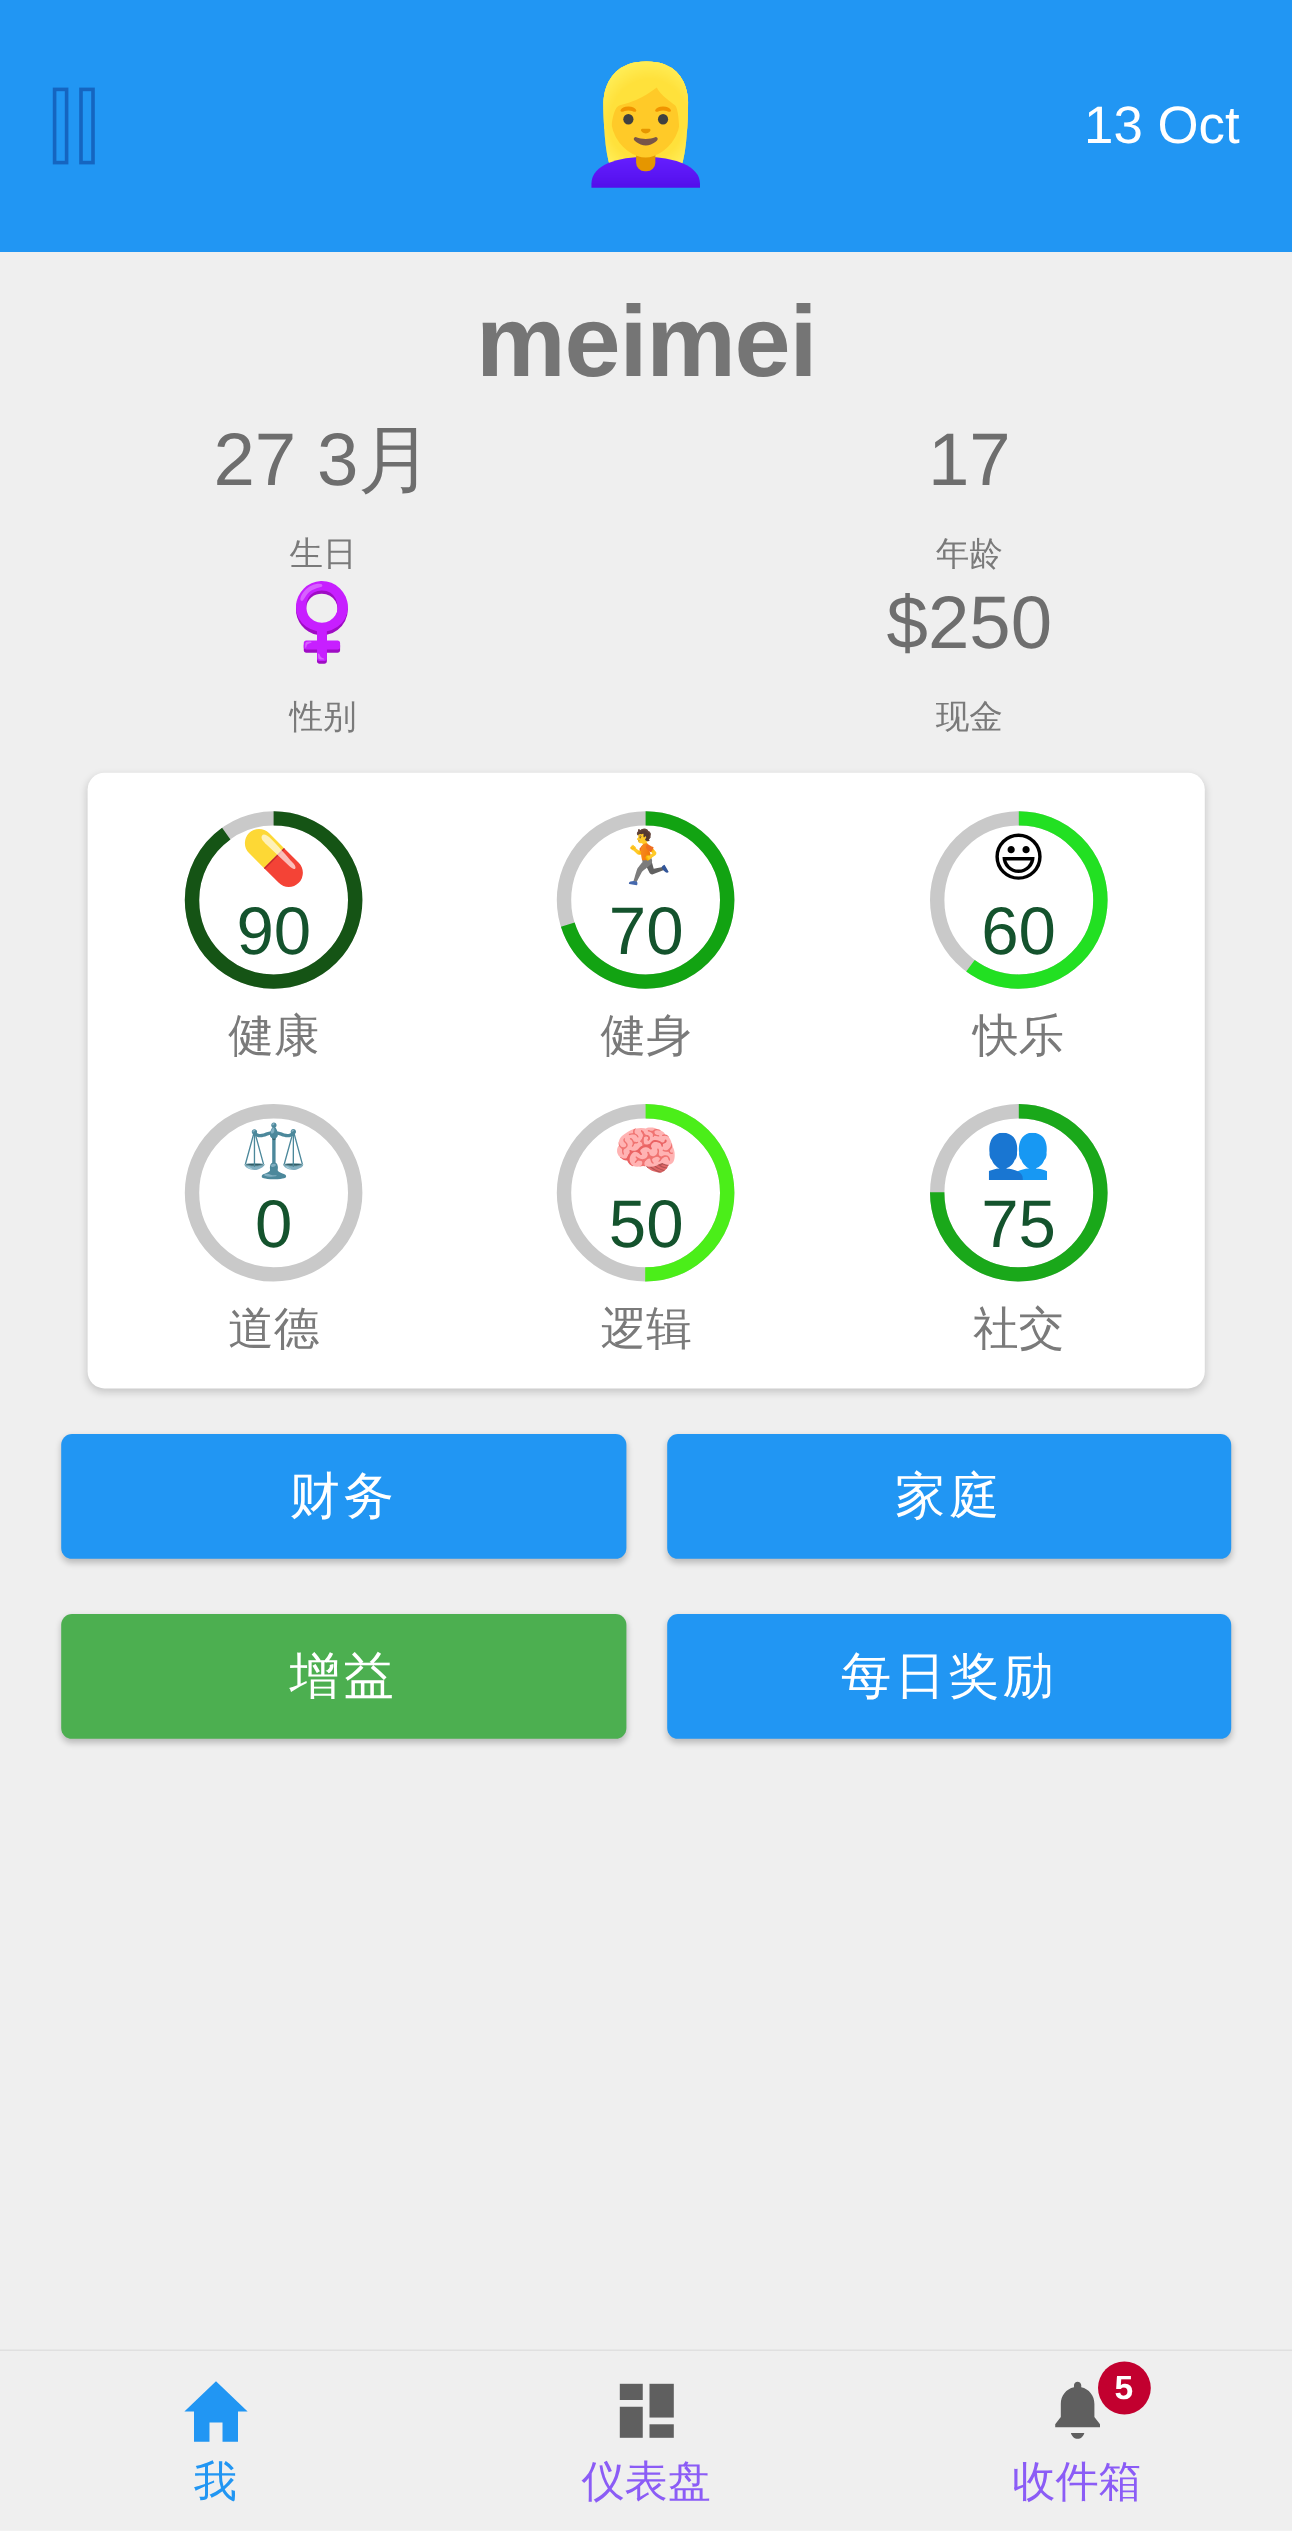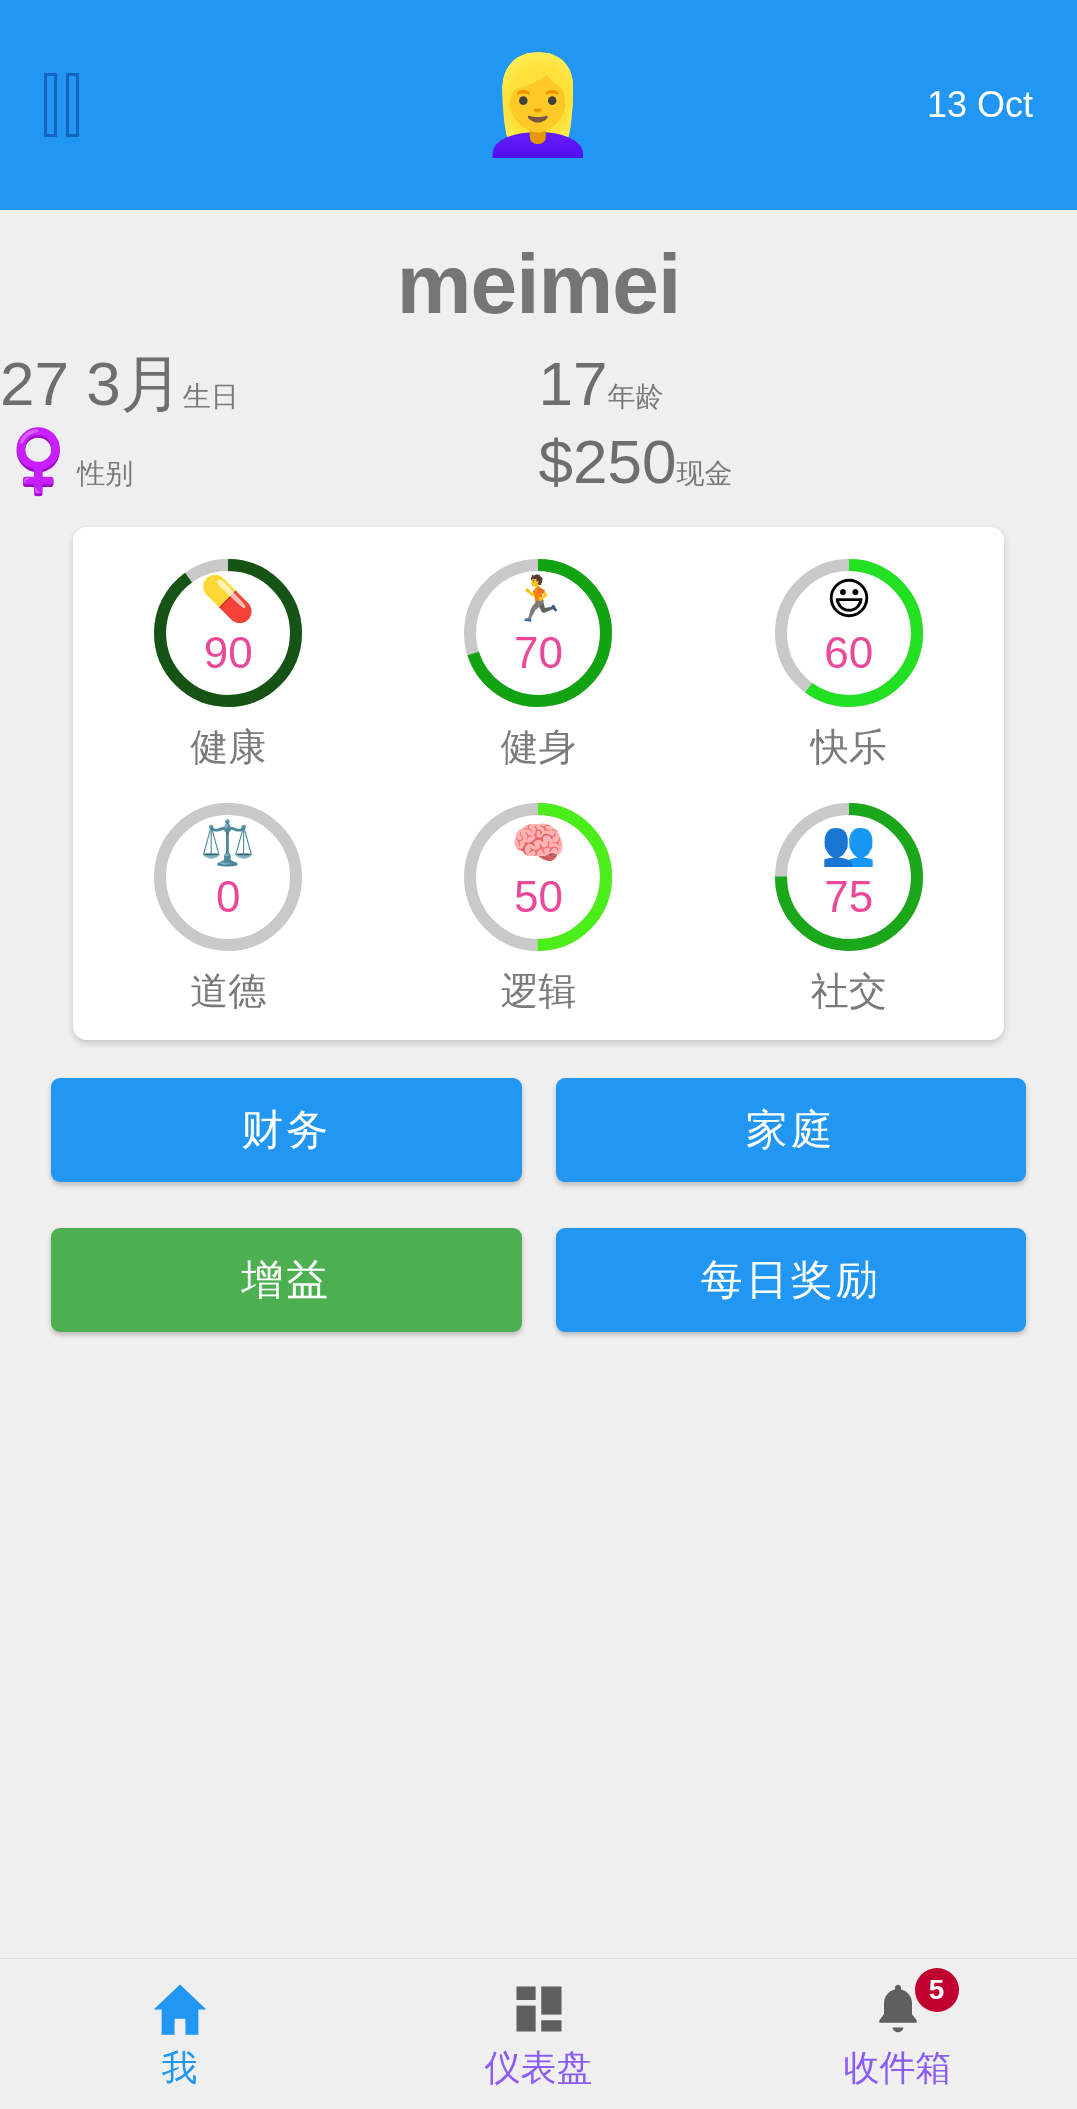--- a/index.html
+++ b/index.html
@@ -59,21 +59,21 @@
   .avatar-wrap {
     position: absolute;
     left: 50%;
     top: 50%;
     transform: translate(-50%, -50%);
     font-size: 96px;
     line-height: 1;
   }
   .date-label {
     color: #ffffff;
-    font-size: 36px;
+    font-size: 44px;
     white-space: nowrap;
   }
 
   
   .content {
     flex: 1 1 auto;
     background: #efefef;
     overflow: hidden;
     display: flex;
     flex-direction: column;
@@ -90,20 +90,21 @@
   }
 
   .info-grid {
     display: grid;
     grid-template-columns: 1fr 1fr;
     margin-top: 18px;
     row-gap: 6px;
   }
   .info-cell {
     display: flex;
+    flex-direction: column;
     align-items: center;
     justify-content: flex-start;
   }
   .info-value {
     font-size: 62px;
     color: #6e6e6e;
     line-height: 1.15;
     white-space: nowrap;
   }
   .info-icon {
@@ -156,22 +157,22 @@
     align-items: center;
     justify-content: flex-start;
     padding-top: 14px;
     box-sizing: border-box;
   }
   .gauge-emoji {
     font-size: 44px;
     line-height: 1;
   }
   .gauge-value {
-    font-size: 44px;
-    color: #ec4899;
+    font-size: 56px;
+    color: #14532d;
     line-height: 1;
     margin-top: 10px;
   }
   .stat-label {
     font-size: 38px;
     color: #7a7a7a;
     margin-top: 12px;
     line-height: 1.2;
     text-align: center;
   }

